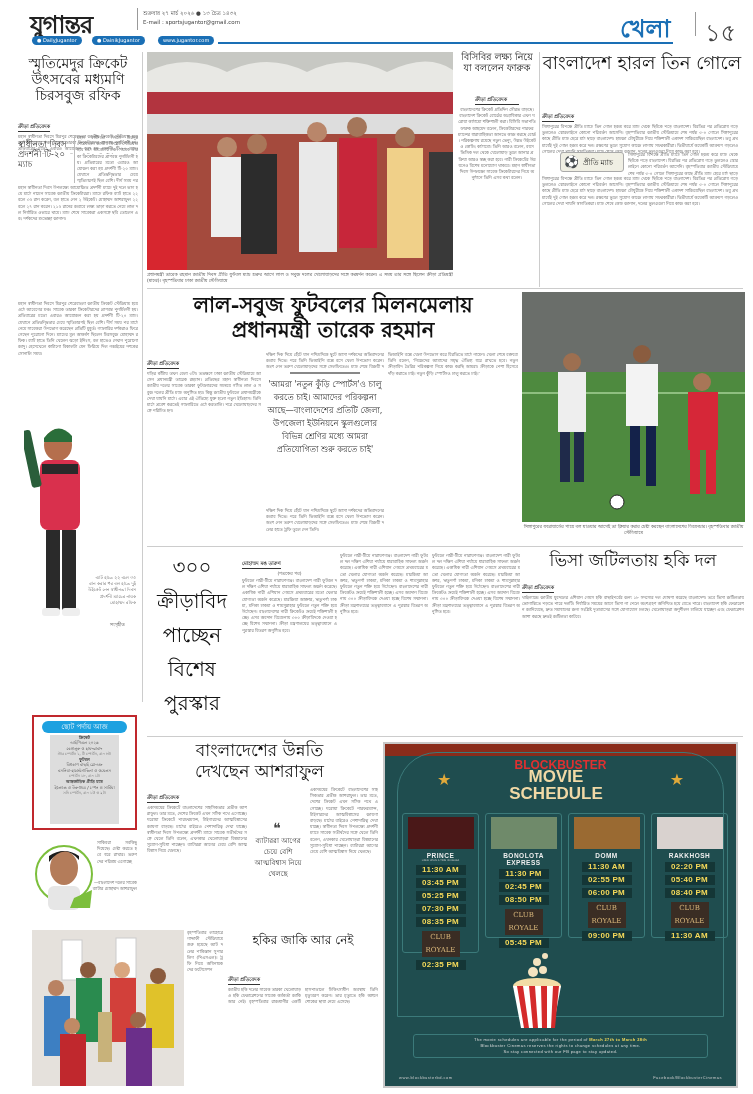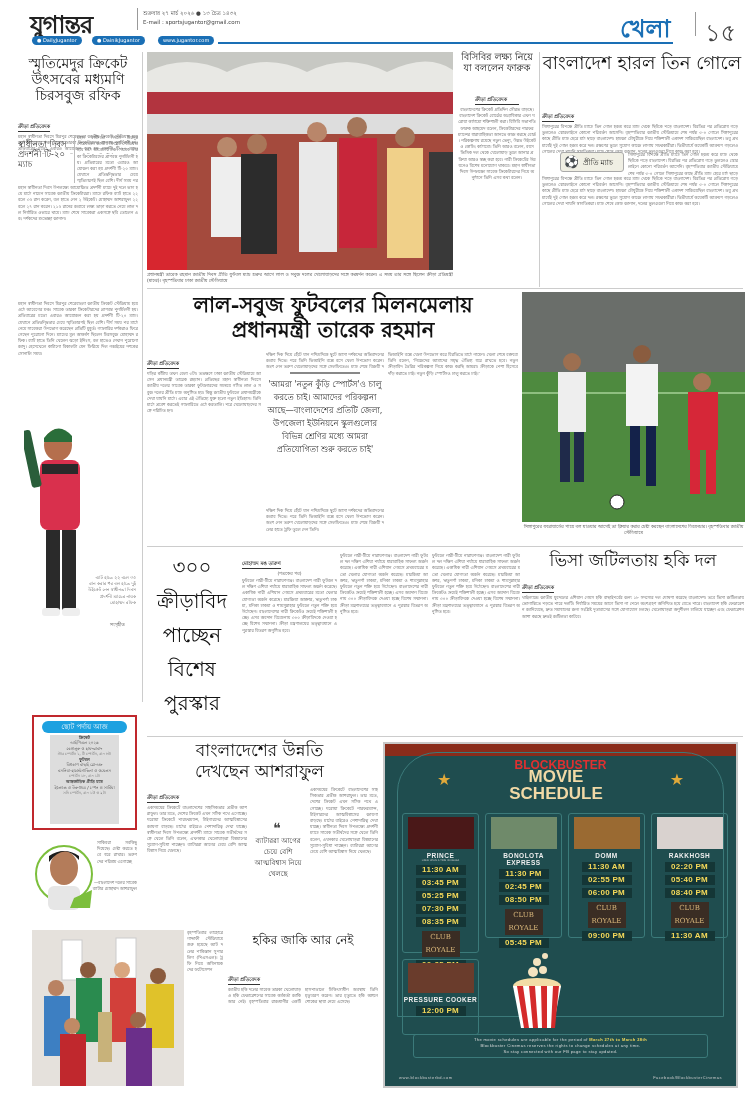--- a/index.html
+++ b/index.html
@@ -291,25 +291,20 @@
         <div class="poster" style="background: rgb(217, 210, 207);"></div>
         <div class="mname">RAKKHOSH</div>
         <div class="time">02:20 PM</div>
         <div class="time">05:40 PM</div>
         <div class="time">08:40 PM</div>
         <div class="royale">CLUB ROYALE</div>
         <div class="time">11:30 AM</div>
       </div>
     </div>
 
-  <div class="mcol" style="left:17px;top:215px;height:76px">
-    <div class="poster" style="background:#6a3c2c;height:30px"></div>
-    <div class="mname">PRESSURE COOKER</div>
-    <div class="time">12:00 PM</div>
-  </div>
 
   <div class="abs" style="left:122px;top:208px;width:60px;height:78px">
     <svg width="60" height="78" viewBox="0 0 60 78">
       <circle cx="30" cy="10" r="4" fill="#f4e3c0"></circle>
         <circle cx="38" cy="4" r="3" fill="#f4e3c0"></circle>
         <circle cx="26" cy="20" r="5" fill="#f4e3c0"></circle>
         <circle cx="36" cy="18" r="4" fill="#f4e3c0"></circle>
       <ellipse cx="30" cy="34" rx="24" ry="8" fill="#f2dca6"></ellipse>
       <path d="M6 34 L14 76 L46 76 L54 34 Z" fill="#fff"></path>
       <path d="M10 34 L17 76 L22 76 L16 34 Z M22 34 L26 76 L31 76 L28 34 Z M34 34 L35 76 L40 76 L40 34 Z M46 34 L44 76 L48 76 L52 34 Z" fill="#d42a2a"></path>

